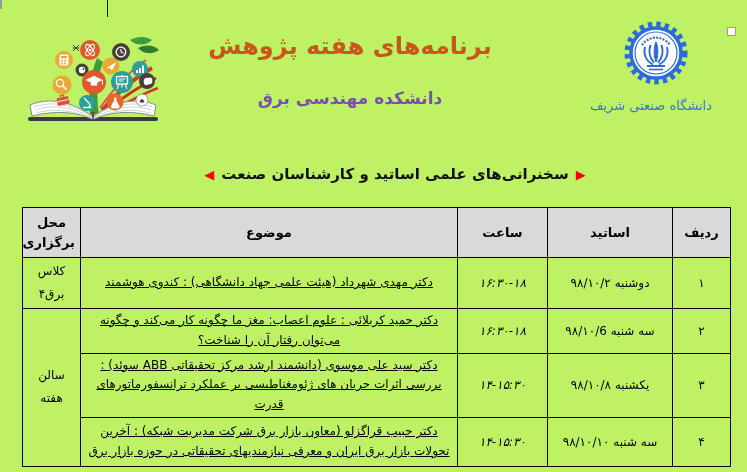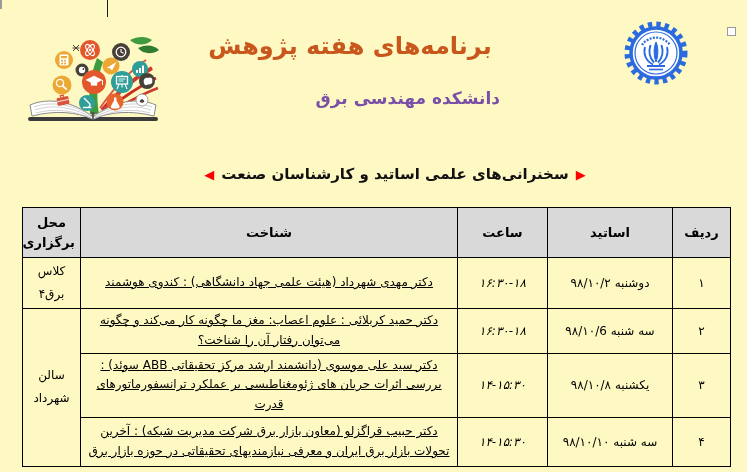--- a/index.html
+++ b/index.html
@@ -1,32 +1,32 @@
 <!DOCTYPE html>
 <html lang="fa"><head>
 <meta charset="utf-8">
 <style>
   html,body{margin:0;padding:0;background:#fff;}
   .page{
-    position:relative; width:747px; height:472px; background:#fef9c3; overflow:hidden;
+    position:relative; width:747px; height:472px; background:#bef264; overflow:hidden;
     font-family:"DejaVu Sans", sans-serif; color:#000;
   }
   
   .mark-line{position:absolute; left:107px; top:0; width:1px; height:17px; background:#1a1a1a;}
   .mark-corner{position:absolute; left:0; top:0; width:2px; height:9px; background:#9a9a9a;}
   .mark-square{position:absolute; left:727px; top:27px; width:7px; height:7px; border:1px solid #9a9a9a; background:#fff;}
 
   .book-illustration{position:absolute; left:18px; top:18px; width:150px; height:110px;}
 
   .page-title{
     position:absolute; left:200px; top:32px; width:300px; text-align:center;
     font-size:24px; font-weight:bold; color:#C9571C; direction:rtl;
   }
   .page-subtitle{
-    position:absolute; left:200px; top:88px; width:300px; 
+    position:absolute; left:200px; top:88px; width:300px; text-align:center;
     font-size:17px; font-weight:bold; color:#7A4FA8; direction:rtl;
   }
   .logo-wrap{position:absolute; left:600px; top:20px; width:112px; text-align:center;}
   .logo-wrap svg{width:72px; height:72px; display:block; margin:0 auto;}
   .logo-caption{margin-top:6px; font-size:13px; color:#3E6FD9; direction:rtl; white-space:nowrap;}
 
   .section-heading{
     position:absolute; left:220px; top:161px; width:350px; height:26px;
     display:flex; align-items:center; justify-content:center; gap:7px;
   }
@@ -185,20 +185,21 @@
       <g stroke="#2B6BDF" fill="none">
         <path d="M36 22 C33.5 27 33.5 36 36 42 C38.5 36 38.5 27 36 22 Z" fill="#2B6BDF"></path>
         <path d="M30.5 25 C28.5 31 29.5 38 34 42.5" stroke-width="2"></path>
         <path d="M41.5 25 C43.5 31 42.5 38 38 42.5" stroke-width="2"></path>
         <path d="M25 27 C23 34 26 41 33 44.5" stroke-width="1.8"></path>
         <path d="M47 27 C49 34 46 41 39 44.5" stroke-width="1.8"></path>
         <path d="M27 46 H45" stroke-width="2"></path>
         <path d="M29 49.5 H43" stroke-width="1.6"></path>
       </g>
     </svg>
+    <div class="logo-caption">دانشگاه صنعتی شریف</div>
   </div>
 
   <div class="section-heading">
     <span class="marker">◀</span>
     <span class="heading-text">سخنرانی‌های علمی اساتید و کارشناسان صنعت</span>
     <span class="marker">▶</span>
   </div>
 
   <table class="schedule">
     <colgroup>
@@ -206,38 +207,38 @@
         <col style="width:125px">
         <col style="width:90px">
         <col style="width:377px">
         <col style="width:58px">
     </colgroup>
     <thead>
       <tr>
         <th>ردیف</th>
         <th>اساتید</th>
         <th>ساعت</th>
-        <th>شناخت</th>
+        <th>موضوع</th>
         <th>محل برگزاری</th>
       </tr>
     </thead>
     <tbody>
       <tr class="r1">
         <td class="rowno">۱</td>
         <td>دوشنبه ۹۸/۱۰/۲</td>
         <td class="time">۱۶:۳۰-۱۸</td>
         <td class="topic">دکتر مهدی شهرداد (هیئت علمی جهاد دانشگاهی) : کندوی هوشمند</td>
         <td class="venue">کلاس برق۴</td>
       </tr>
       <tr class="r2">
         <td class="rowno">۲</td>
         <td>سه شنبه ۹۸/۱۰/6</td>
         <td class="time">۱۶:۳۰-۱۸</td>
         <td class="topic">دکتر حمید کربلائی : علوم اعصاب: مغز ما چگونه کار می‌کند و چگونه می‌توان رفتار آن را شناخت؟</td>
-        <td class="venue" rowspan="3">سالن شهرداد</td>
+        <td class="venue" rowspan="3">سالن هفته</td>
       </tr>
       <tr class="r3">
         <td class="rowno">۳</td>
         <td>یکشنبه ۹۸/۱۰/۸</td>
         <td class="time">۱۴-۱۵:۳۰</td>
         <td class="topic">دکتر سید علی موسوی (دانشمند ارشد مرکز تحقیقاتی ABB سوئد) : بررسی اثرات جریان های ژئومغناطیسی بر عملکرد ترانسفورماتورهای قدرت</td>
       </tr>
       <tr class="r4">
         <td class="rowno">۴</td>
         <td>سه شنبه ۹۸/۱۰/۱۰</td>

